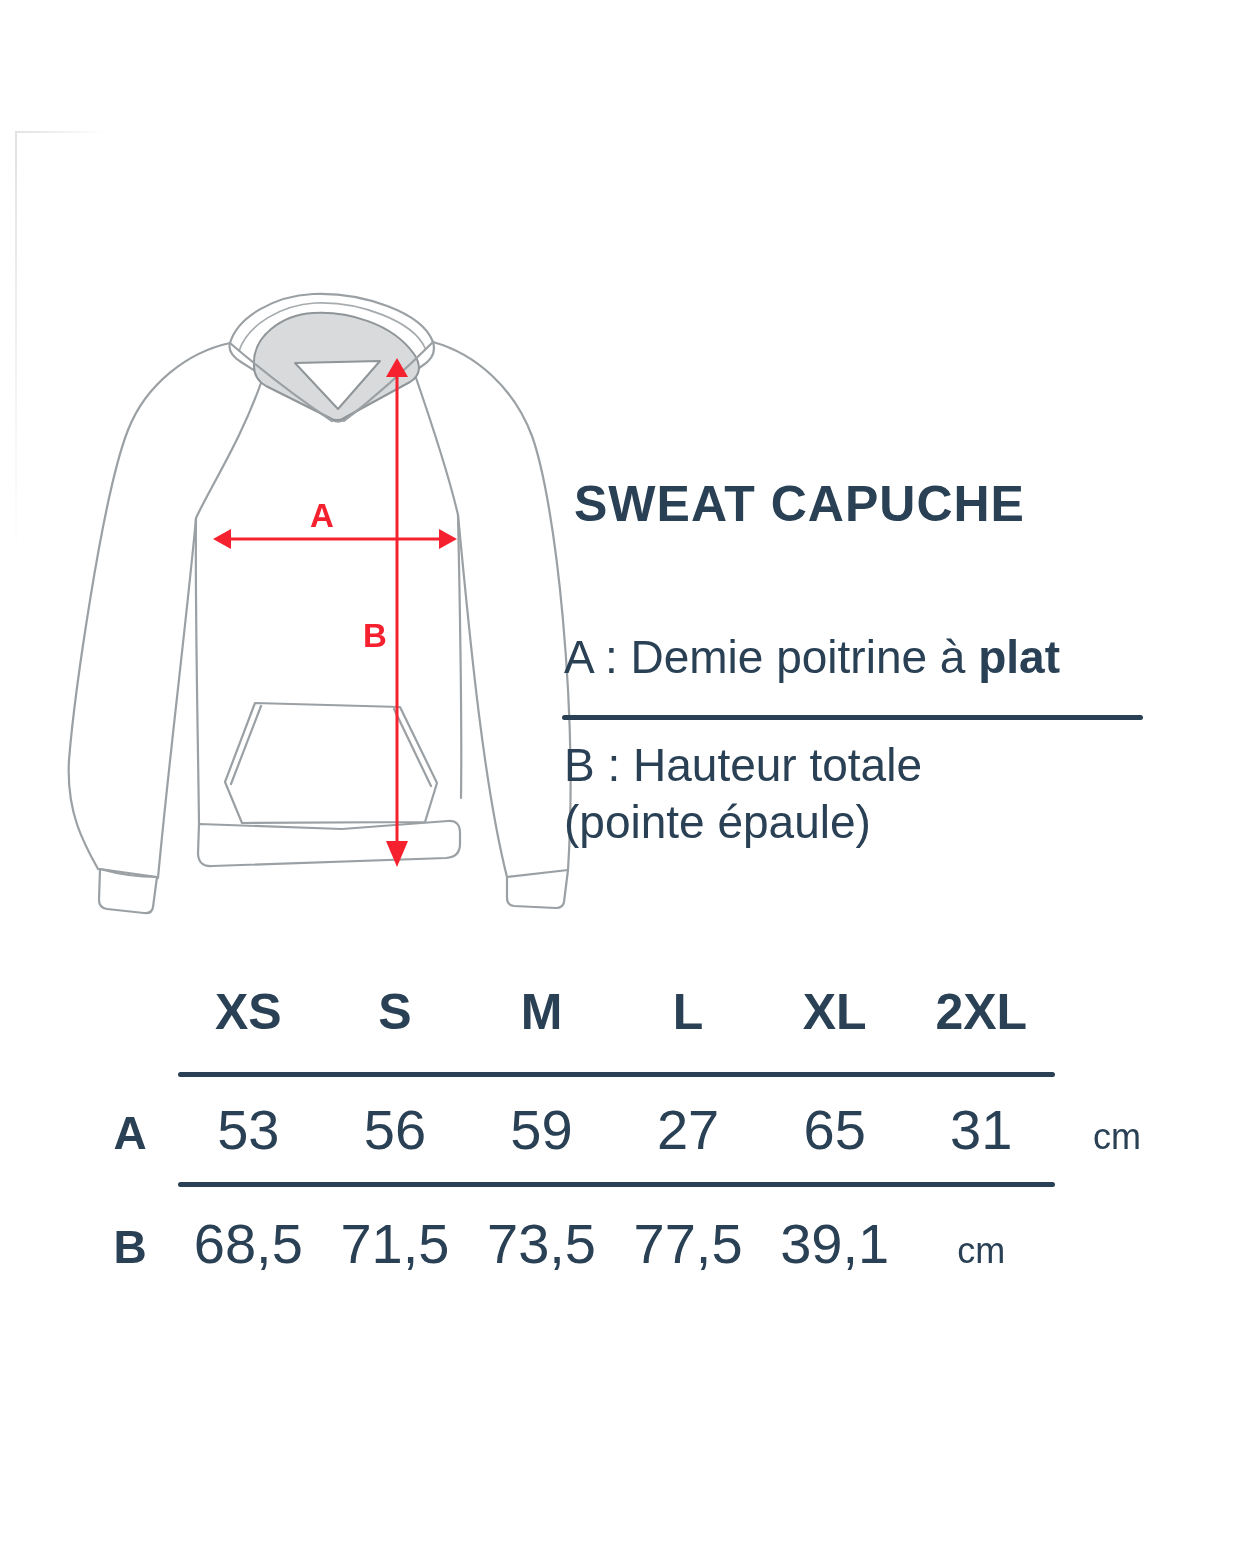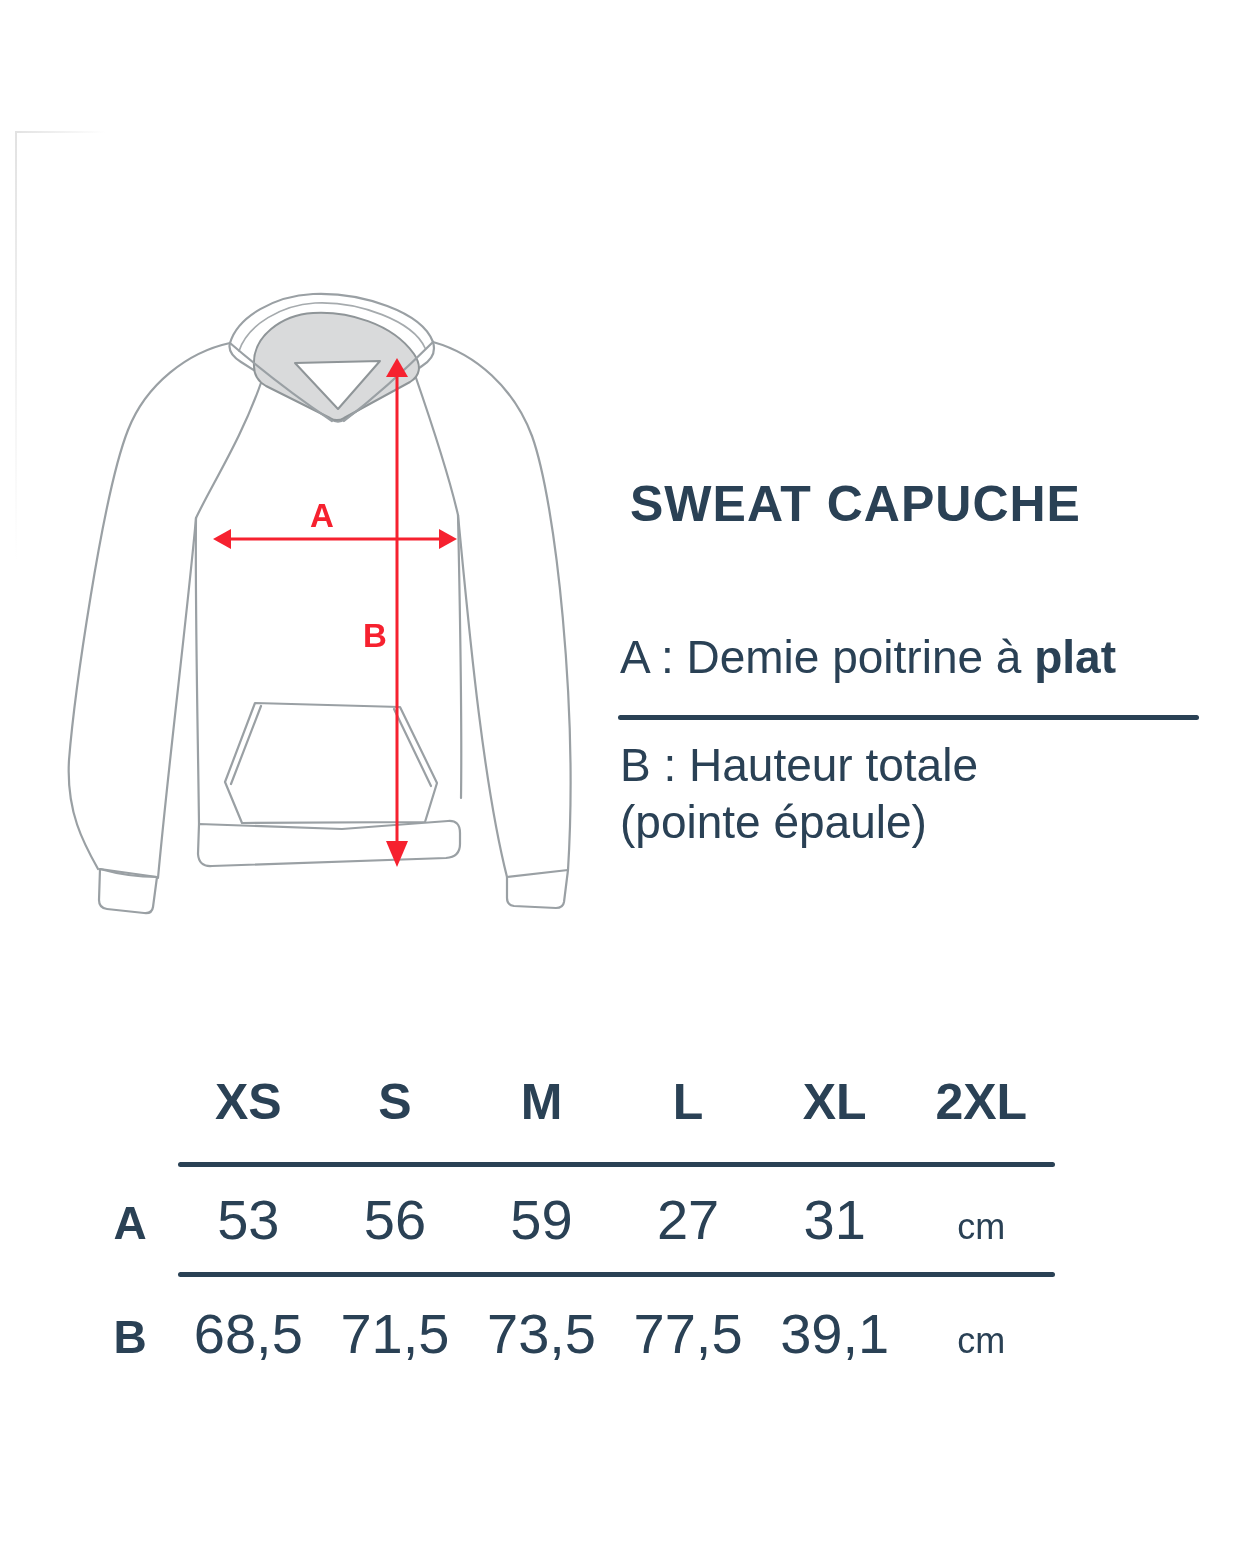--- a/index.html
+++ b/index.html
@@ -10,31 +10,31 @@
   
   .frame-h { position:absolute; left:15px; top:131px; width:90px; height:2px;
     background:linear-gradient(to right,#e2e2e2,rgba(226,226,226,0)); }
   .frame-v { position:absolute; left:15px; top:131px; width:2px; height:430px;
     background:linear-gradient(to bottom,#e2e2e2,rgba(226,226,226,0)); }
 
   
   .hoodie-svg { position:absolute; left:42px; top:278px; width:560px; height:680px; }
 
   
-  .info { position:absolute; left:620px; top:478px; width:620px; }
+  .info { position:absolute; left:564px; top:478px; width:620px; }
   .info h1 { font-size:50px; font-weight:700; letter-spacing:1px; line-height:52px;
     padding-left:10px; white-space:nowrap; }
   .measure-a { margin-top:99px; font-size:46px; line-height:56px; white-space:nowrap; }
   .measure-a b { font-weight:700; }
   .divider { margin-top:30px; margin-left:-2px; width:581px; height:5px;
     background:#2a4155; border-radius:3px; }
   .measure-b { margin-top:17px; font-size:46px; line-height:57px; }
 
   
-  .size-table { position:absolute; left:85px; top:1076px; width:1095px; }
+  .size-table { position:absolute; left:85px; top:986px; width:1095px; }
   .trow { display:grid; grid-template-columns:90px repeat(6,146.6px) 125px;
     align-items:baseline; }
   .cell { text-align:center; font-size:56px; font-weight:400; line-height:58px; }
   .trow.header .cell { font-size:50px; font-weight:700; line-height:52px; }
   .cell.rowlabel { font-size:46px; font-weight:700; }
   .cell.unit { font-size:36px; font-weight:400; }
   .rule { margin-left:93px; width:877px; height:5px; background:#2a4155;
     border-radius:3px; }
   .rule.top { margin-top:34px; }
   .rule.mid { margin-top:16px; }
@@ -124,20 +124,21 @@
     </div>
 
     <div class="rule top"></div>
 
     <div class="trow row-a">
       <div class="cell rowlabel">A</div>
       <div class="cell">53</div>
       <div class="cell">56</div>
       <div class="cell">59</div>
       <div class="cell">27</div>
+      <div class="cell">65</div>
       <div class="cell">31</div>
       <div class="cell unit">cm</div>
     </div>
 
     <div class="rule mid"></div>
 
     <div class="trow row-b">
       <div class="cell rowlabel">B</div>
       <div class="cell">68,5</div>
       <div class="cell">71,5</div>

